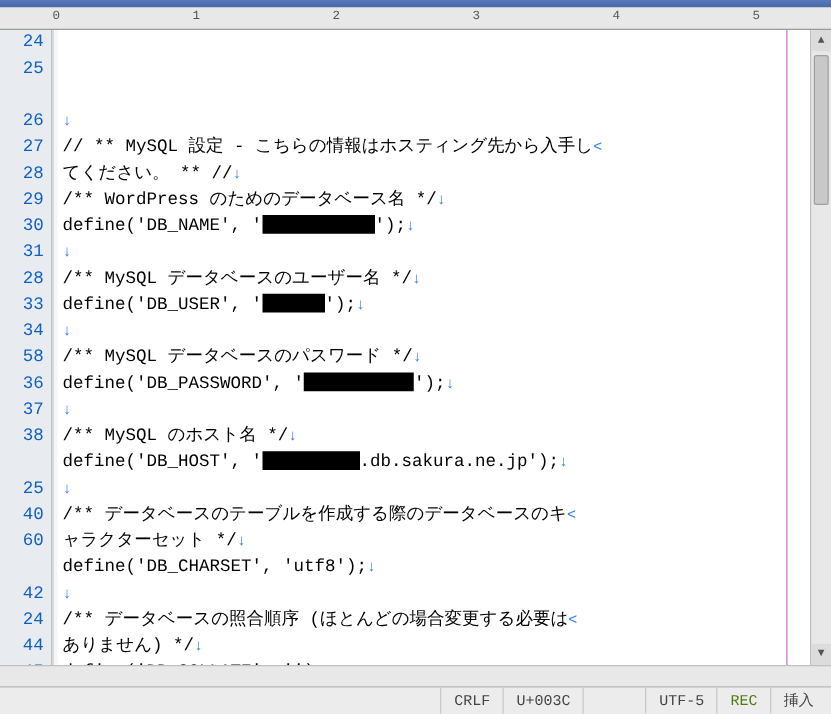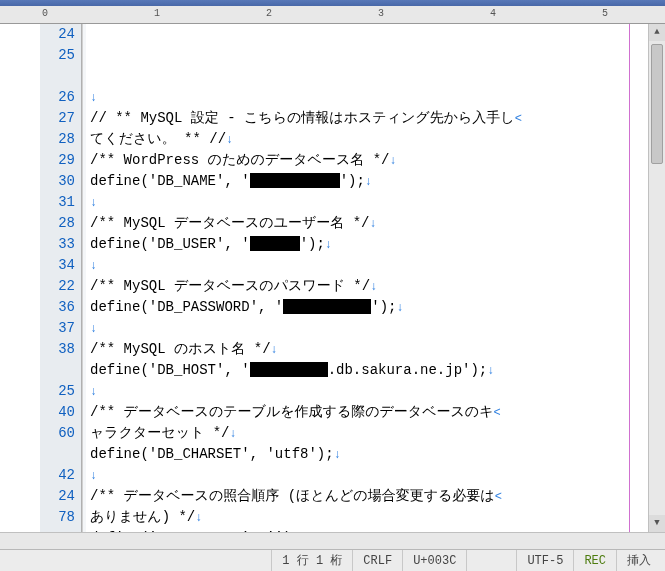--- a/index.html
+++ b/index.html
@@ -34,21 +34,20 @@
     width: 42px;
     background: #e8ecf0;
     border-right: 1px solid #b0b0b0;
     text-align: right;
     padding: 0 6px 0 0;
     color: #1060c0;
     font-size: 14px;
     line-height: 21px;
     flex-shrink: 0;
     user-select: none;
-    margin-left: 40px;
   }
   .gutter div { height: 21px; }
   .code {
     flex: 1;
     padding-left: 4px;
     font-size: 14px;
     line-height: 21px;
     color: #000;
     white-space: pre;
     position: relative;
@@ -161,49 +160,48 @@
       <div></div>
       <div>26</div>
       <div>27</div>
       <div>28</div>
       <div>29</div>
       <div>30</div>
       <div>31</div>
       <div>28</div>
       <div>33</div>
       <div>34</div>
-      <div>22</div>
+      <div>58</div>
       <div>36</div>
       <div>37</div>
       <div>38</div>
       <div></div>
       <div>25</div>
       <div>40</div>
       <div>60</div>
       <div></div>
       <div>42</div>
       <div>24</div>
-      <div>78</div>
+      <div>44</div>
       <div>45</div>
     </div>
   <div class="fold-strip"></div>
   <div class="code" id="code">
     <div class="right-edge"></div>
   <div class="code-line"><span class="nl">↓</span></div><div class="code-line"><span>// ** MySQL 設定 - こちらの情報はホスティング先から入手し</span><span class="wrap-mark">&lt;</span></div><div class="code-line"><span>てください。 ** //</span><span class="nl">↓</span></div><div class="code-line"><span>/** WordPress のためのデータベース名 */</span><span class="nl">↓</span></div><div class="code-line"><span>define('DB_NAME', '</span><span class="redact" style="width: 90px;"></span><span>');</span><span class="nl">↓</span></div><div class="code-line"><span class="nl">↓</span></div><div class="code-line"><span>/** MySQL データベースのユーザー名 */</span><span class="nl">↓</span></div><div class="code-line"><span>define('DB_USER', '</span><span class="redact" style="width: 50px;"></span><span>');</span><span class="nl">↓</span></div><div class="code-line"><span class="nl">↓</span></div><div class="code-line"><span>/** MySQL データベースのパスワード */</span><span class="nl">↓</span></div><div class="code-line"><span>define('DB_PASSWORD', '</span><span class="redact" style="width: 88px;"></span><span>');</span><span class="nl">↓</span></div><div class="code-line"><span class="nl">↓</span></div><div class="code-line"><span>/** MySQL のホスト名 */</span><span class="nl">↓</span></div><div class="code-line"><span>define('DB_HOST', '</span><span class="redact" style="width: 78px;"></span><span>.db.sakura.ne.jp');</span><span class="nl">↓</span></div><div class="code-line"><span class="nl">↓</span></div><div class="code-line"><span>/** データベースのテーブルを作成する際のデータベースのキ</span><span class="wrap-mark">&lt;</span></div><div class="code-line"><span>ャラクターセット */</span><span class="nl">↓</span></div><div class="code-line"><span>define('DB_CHARSET', 'utf8');</span><span class="nl">↓</span></div><div class="code-line"><span class="nl">↓</span></div><div class="code-line"><span>/** データベースの照合順序 (ほとんどの場合変更する必要は</span><span class="wrap-mark">&lt;</span></div><div class="code-line"><span>ありません) */</span><span class="nl">↓</span></div><div class="code-line"><span>define('DB_COLLATE', '');</span></div></div>
   <div class="vscroll">
     <div class="btn" style="top:0">▲</div>
     <div class="thumb"></div>
     <div class="btn" style="bottom:0">▼</div>
   </div>
 </div>
 
 <div class="hscroll"></div>
 
 <div class="statusbar">
   <div class="flex"></div>
-  <div class="cell">1 行 1 桁</div>
   <div class="cell">CRLF</div>
   <div class="cell">U+003C</div>
   <div class="cell" style="min-width:50px"></div>
   <div class="cell">UTF-5</div>
   <div class="cell rec">REC</div>
   <div class="cell">挿入</div>
 </div>
 
 </body></html>

